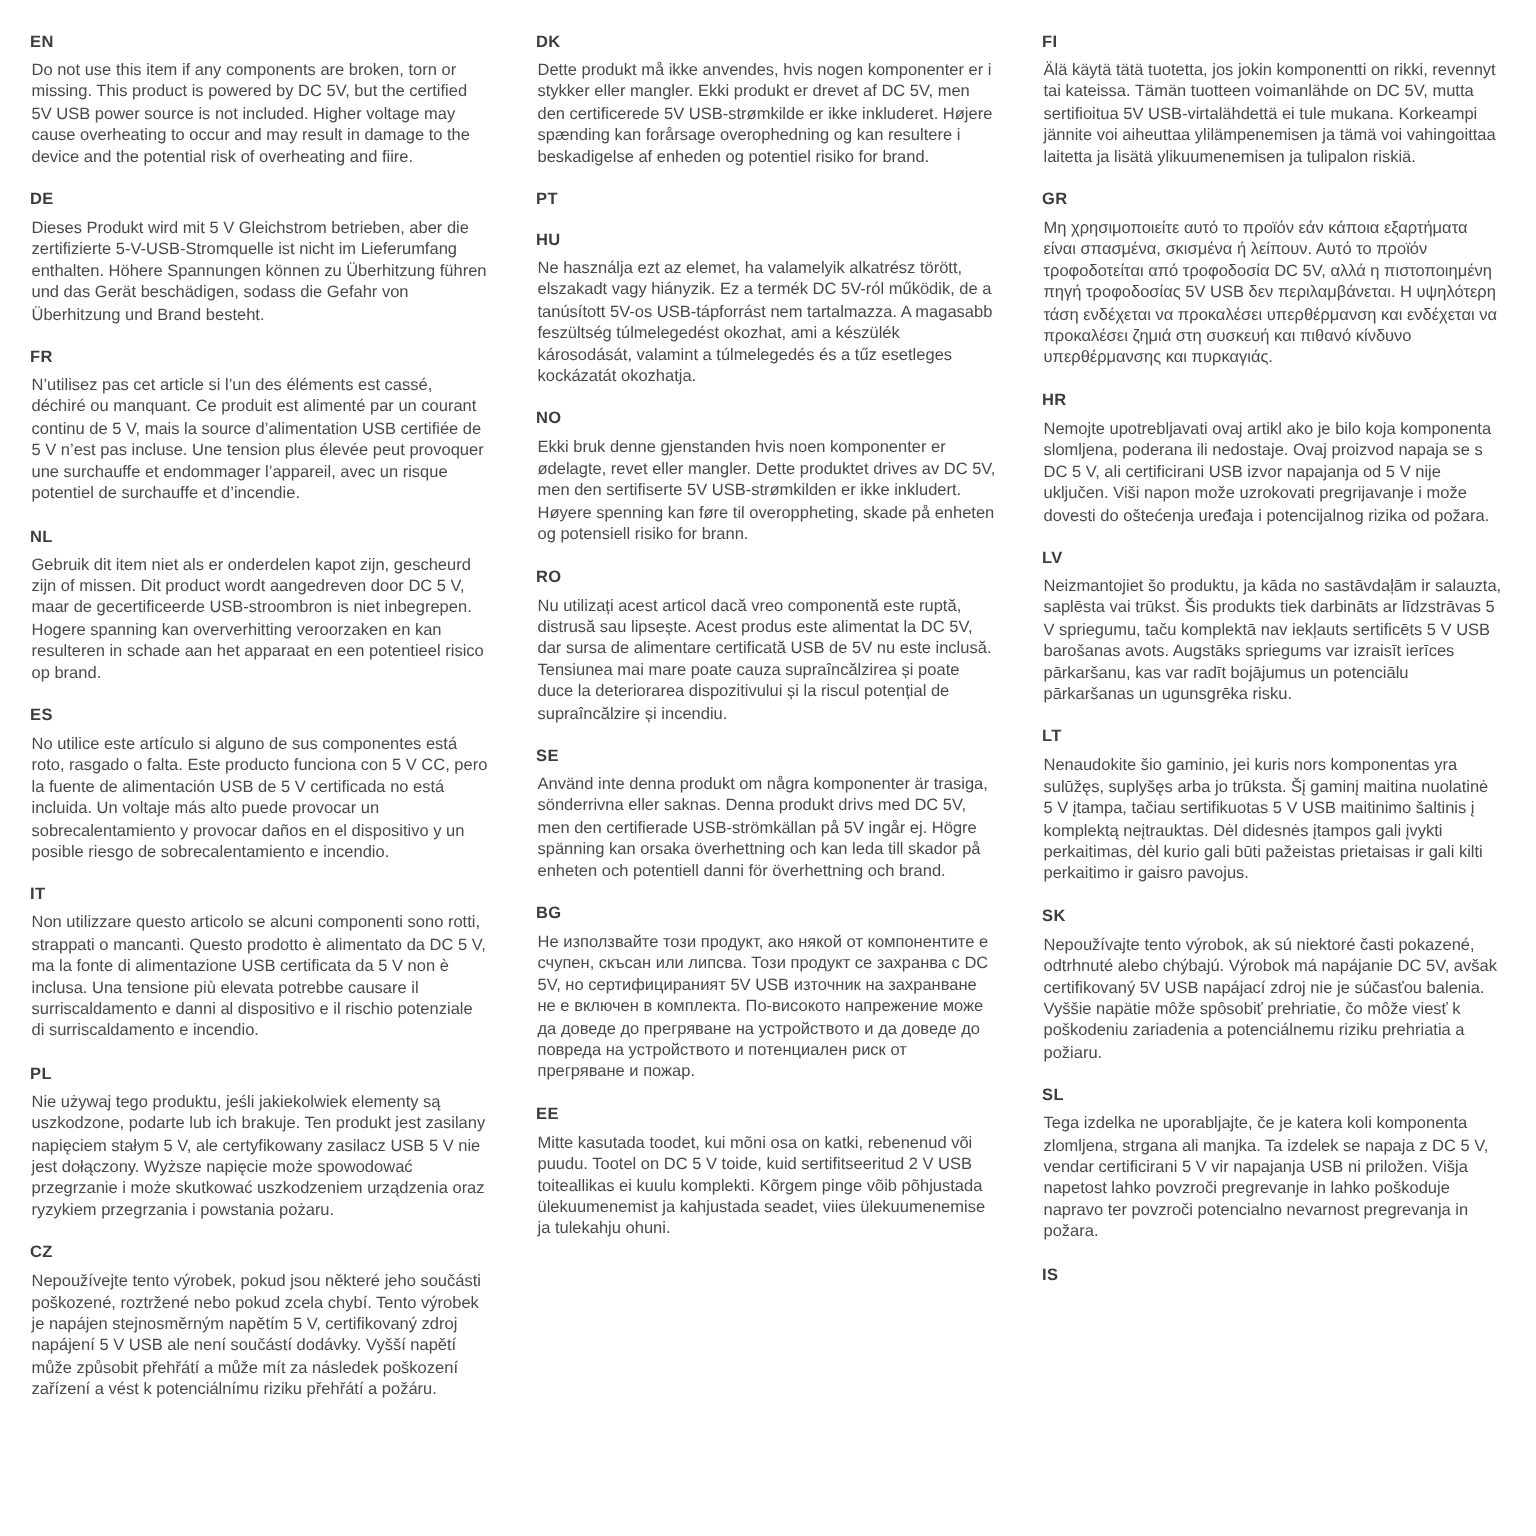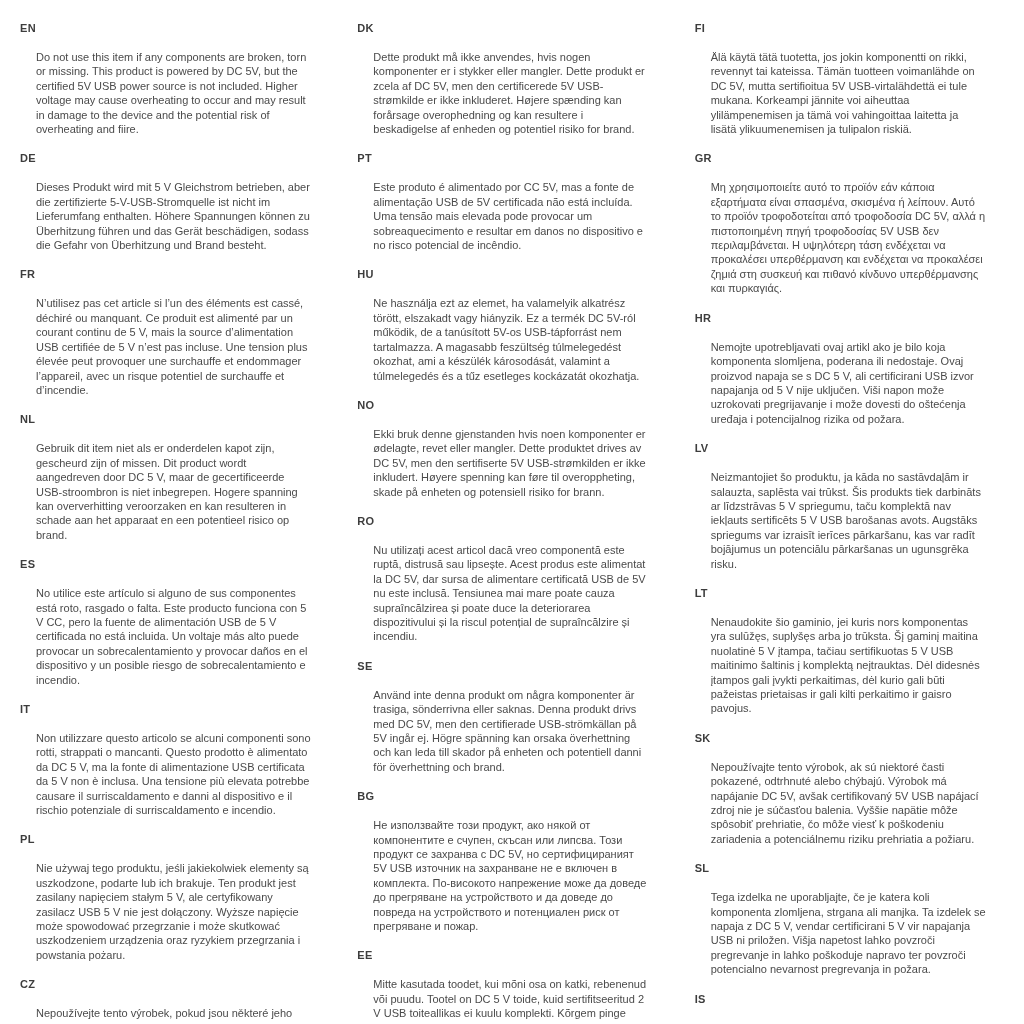--- a/index.html
+++ b/index.html
@@ -33,21 +33,21 @@
     font-size: 11px;
     font-weight: bold;
     color: #3d3d3d;
     letter-spacing: 0.3px;
     margin: 0 0 6px 0;
   }
   .text {
     font-size: 11px;
     line-height: 14.4px;
     color: #4a4a4a;
-    margin: 16px;
+    margin: 1px;
     text-align: left;
   }
 </style>
 </head>
 <body>
 
 <div class="page">
 
   <div class="col">
     <section class="lang">
@@ -80,25 +80,24 @@
     </section>
     <section class="lang">
       <h2 class="code">CZ</h2>
       <p class="text">Nepoužívejte tento výrobek, pokud jsou některé jeho součásti poškozené, roztržené nebo pokud zcela chybí. Tento výrobek je napájen stejnosměrným napětím 5 V, certifikovaný zdroj napájení 5 V USB ale není součástí dodávky. Vyšší napětí může způsobit přehřátí a může mít za následek poškození zařízení a vést k potenciálnímu riziku přehřátí a požáru.</p>
     </section>
   </div>
 
   <div class="col">
     <section class="lang">
       <h2 class="code">DK</h2>
-      <p class="text">Dette produkt må ikke anvendes, hvis nogen komponenter er i stykker eller mangler. Dette produkt er zcela af DC 5V, men den certificerede 5V USB-strømkilde er ikke inkluderet. Højere spænding kan forårsage overophedning og kan resultere i beskadigelse af enheden og potentiel risiko for brand.</p>
+      <p class="text">Dette produkt må ikke anvendes, hvis nogen komponenter er i stykker eller mangler. Ekki produkt er drevet af DC 5V, men den certificerede 5V USB-strømkilde er ikke inkluderet. Højere spænding kan forårsage overophedning og kan resultere i beskadigelse af enheden og potentiel risiko for brand.</p>
     </section>
     <section class="lang">
       <h2 class="code">PT</h2>
-      <p class="text">Este produto é alimentado por CC 5V, mas a fonte de alimentação USB de 5V certificada não está incluída. Uma tensão mais elevada pode provocar um sobreaquecimento e resultar em danos no dispositivo e no risco potencial de incêndio.</p>
     </section>
     <section class="lang">
       <h2 class="code">HU</h2>
       <p class="text">Ne használja ezt az elemet, ha valamelyik alkatrész törött, elszakadt vagy hiányzik. Ez a termék DC 5V-ról működik, de a tanúsított 5V-os USB-tápforrást nem tartalmazza. A magasabb feszültség túlmelegedést okozhat, ami a készülék károsodását, valamint a túlmelegedés és a tűz esetleges kockázatát okozhatja.</p>
     </section>
     <section class="lang">
       <h2 class="code">NO</h2>
       <p class="text">Ekki bruk denne gjenstanden hvis noen komponenter er ødelagte, revet eller mangler. Dette produktet drives av DC 5V, men den sertifiserte 5V USB-strømkilden er ikke inkludert. Høyere spenning kan føre til overoppheting, skade på enheten og potensiell risiko for brann.</p>
     </section>
     <section class="lang">

